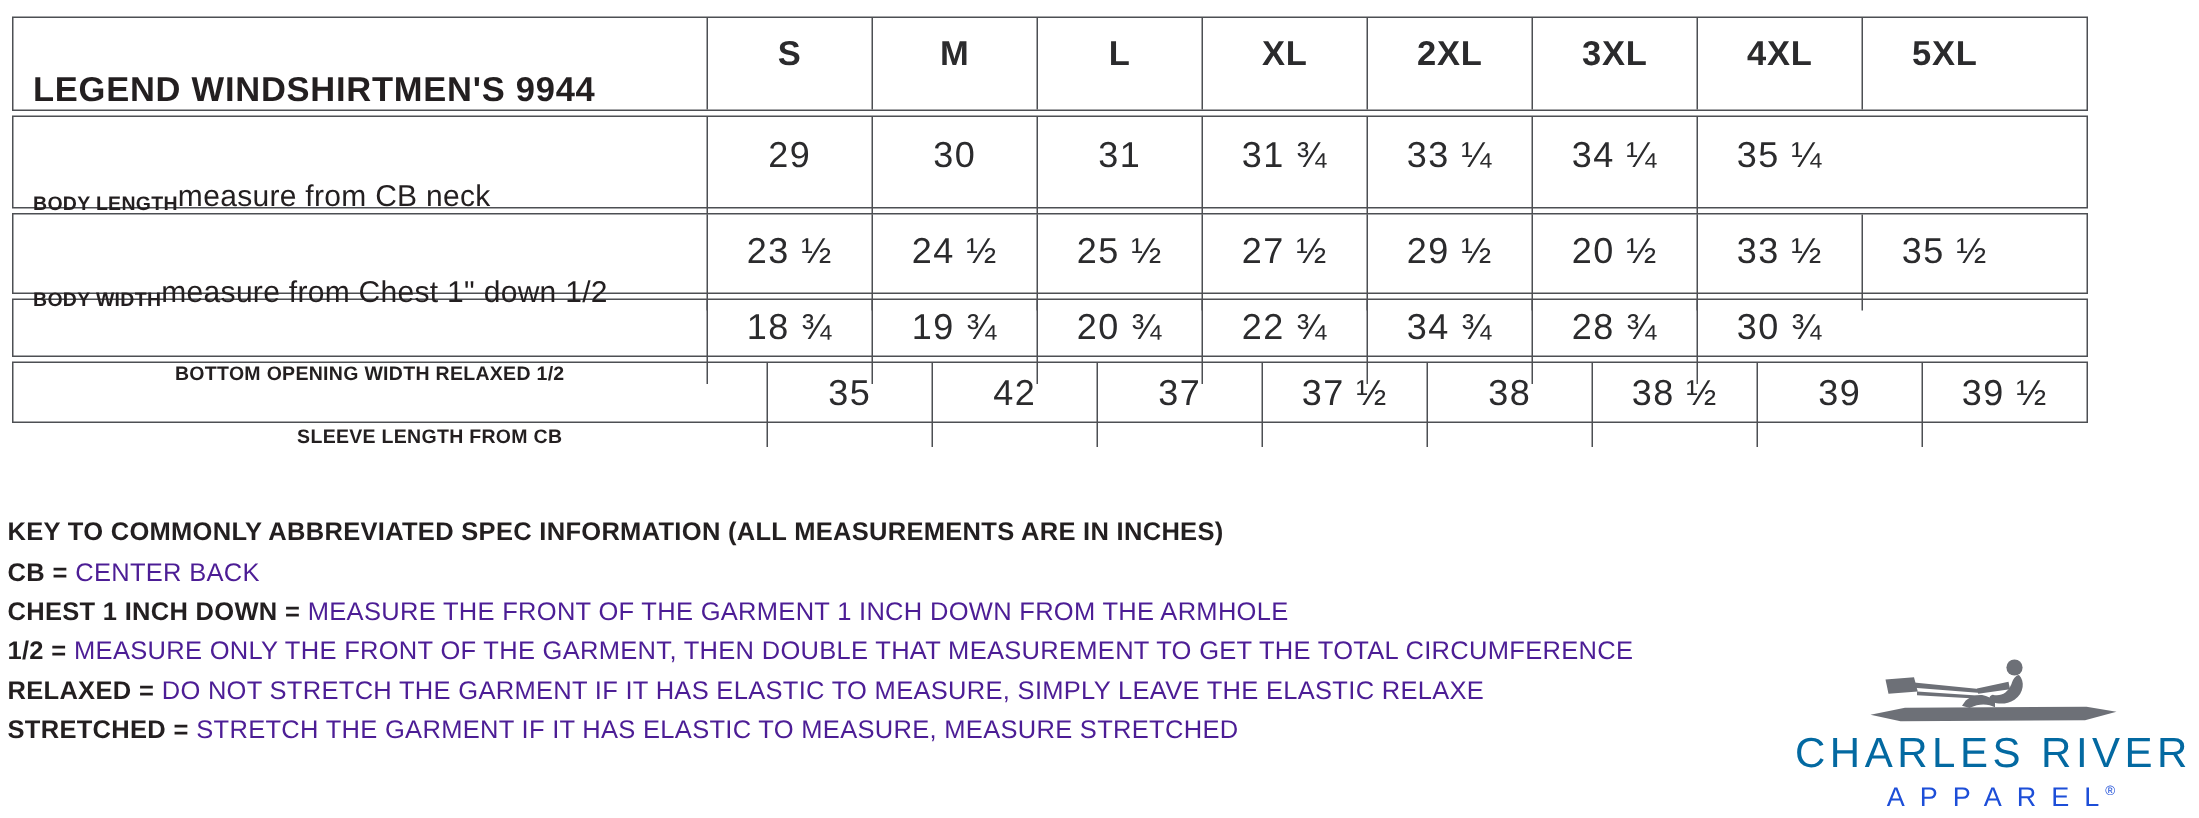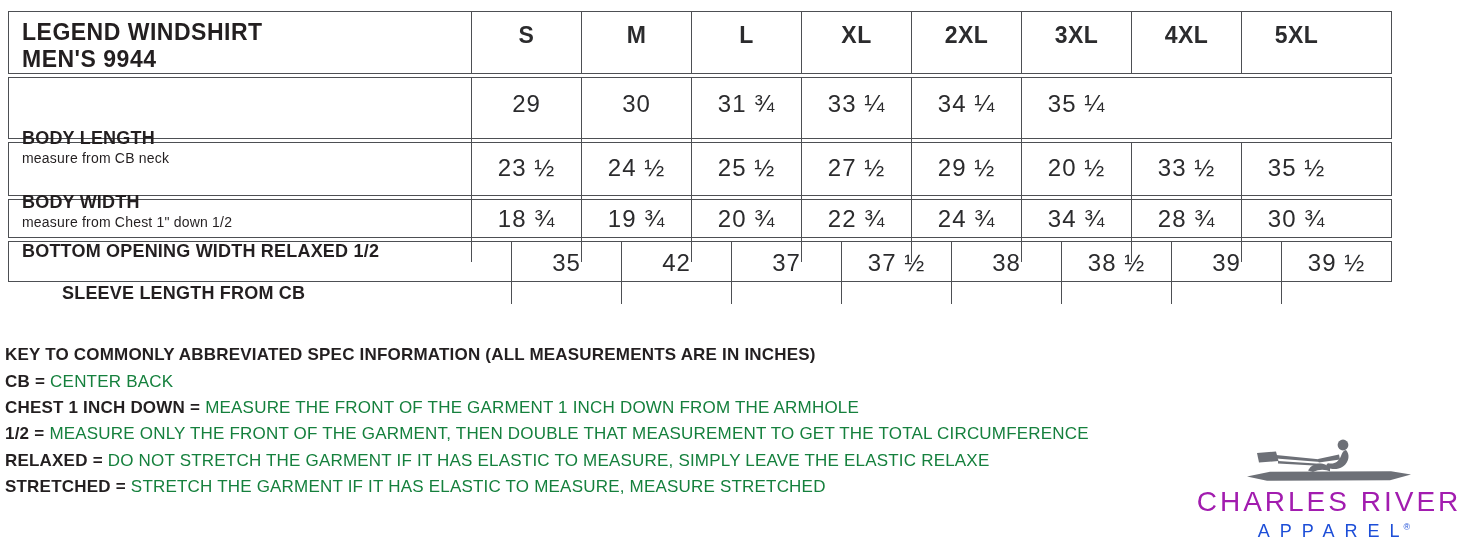--- a/index.html
+++ b/index.html
@@ -8,47 +8,47 @@
     font-family:"Liberation Sans",sans-serif;color:#231f20;
   }
   
   .size-table{position:absolute;left:8px;top:11px;}
   .trow{
     display:grid;grid-template-columns:462px repeat(8,110px);
     border:1.5px solid #4d4f53;background:#fff;margin-bottom:3px;
   }
   .cell{box-sizing:border-box;}
   .cell + .cell{border-left:1.5px solid #4d4f53;}
-  .label-cell{padding-left:13px;display:flex;flex-direction:column;justify-content:flex-start;}
+  .label-cell{padding-left:13px;display:flex;justify-content:flex-start;align-items:flex-end;}
   .val{
     text-align:center;font-size:24px;letter-spacing:1px;color:#2b2b2d;
     display:flex;justify-content:center;align-items:flex-start;
   }
   .thead{height:61px;}
   .thead .label-cell{padding-top:7px;}
   .title1,.title2{font-weight:bold;font-size:23px;line-height:1.17;letter-spacing:.5px;}
   .size-head{font-weight:bold;font-size:23px;padding-top:10px;letter-spacing:.5px;}
   .row-1{height:60px;} .row-1 .val{padding-top:12px;} .row-1 .label-cell{padding-top:9px;}
   .row-2{height:52px;} .row-2 .val{padding-top:11px;} .row-2 .label-cell{padding-top:8px;}
   .row-3{height:37px;} .row-3 .val{padding-top:5px;}
   .row-4{height:39px;padding-left:40px;} .row-4 .val{padding-top:7px;}
   .row-3 .label-cell,.row-4 .label-cell{justify-content:center;}
-  .rlabel{font-weight:bold;font-size:18px;letter-spacing:.2px;margin-top:41px;}
-  .rsub{font-size:14px;margin-top:1px;letter-spacing:.2px;}
+  .rlabel{font-weight:bold;font-size:13px;letter-spacing:.2px;margin-top:41px;}
+  .rsub{font-size:20px;margin-top:1px;letter-spacing:.2px;}
   
   .key{position:absolute;left:5px;top:342px;}
   .key-heading{font-weight:bold;font-size:17px;line-height:26.5px;letter-spacing:.2px;}
   .key-line{font-size:17px;line-height:26.4px;letter-spacing:.2px;}
   .key-term{font-weight:bold;}
   .key-eq{font-weight:bold;margin:0 5px;}
-  .key-def{font-weight:normal;color:#15803d;}
+  .key-def{font-weight:normal;color:#4c1d95;}
   
   .logo{position:absolute;left:1196px;top:437px;width:266px;text-align:center;}
   .logo svg{display:block;margin:0 auto;}
-  .logo-name{font-size:28px;letter-spacing:3px;color:#a21caf;margin-top:1px;white-space:nowrap;}
+  .logo-name{font-size:28px;letter-spacing:3px;color:#0369a1;margin-top:1px;white-space:nowrap;}
   .logo-sub{font-size:18px;letter-spacing:10px;color:#1d4ed8;margin-top:3px;padding-left:10px;white-space:nowrap;}
   .reg{font-size:9px;vertical-align:super;letter-spacing:0;margin-left:-6px;}
 </style>
 </head>
 <body>
 
 <div class="page">
 
   <div class="size-table">
 
@@ -67,20 +67,21 @@
       <div class="cell val size-head">5XL</div>
     </div>
 
     <div class="trow row-1">
       <div class="cell label-cell">
         <div class="rlabel">BODY LENGTH</div>
         <div class="rsub">measure from CB neck</div>
       </div>
       <div class="cell val">29</div>
       <div class="cell val">30</div>
+      <div class="cell val">31</div>
       <div class="cell val">31 ¾</div>
       <div class="cell val">33 ¼</div>
       <div class="cell val">34 ¼</div>
       <div class="cell val">35 ¼</div>
     </div>
 
     <div class="trow row-2">
       <div class="cell label-cell">
         <div class="rlabel">BODY WIDTH</div>
         <div class="rsub">measure from Chest 1" down 1/2</div>
@@ -96,21 +97,20 @@
     </div>
 
     <div class="trow row-3">
       <div class="cell label-cell">
         <div class="rlabel">BOTTOM OPENING WIDTH RELAXED 1/2</div>
       </div>
       <div class="cell val">18 ¾</div>
       <div class="cell val">19 ¾</div>
       <div class="cell val">20 ¾</div>
       <div class="cell val">22 ¾</div>
-      <div class="cell val">24 ¾</div>
       <div class="cell val">34 ¾</div>
       <div class="cell val">28 ¾</div>
       <div class="cell val">30 ¾</div>
     </div>
 
     <div class="trow row-4">
       <div class="cell label-cell">
         <div class="rlabel">SLEEVE LENGTH FROM CB</div>
       </div>
       <div class="cell val">35</div>

